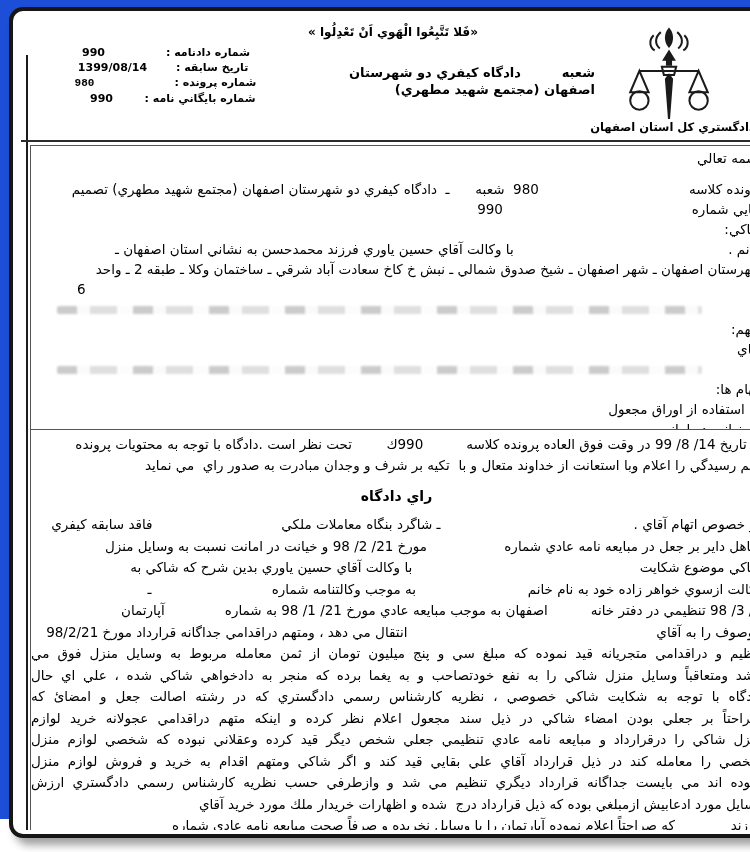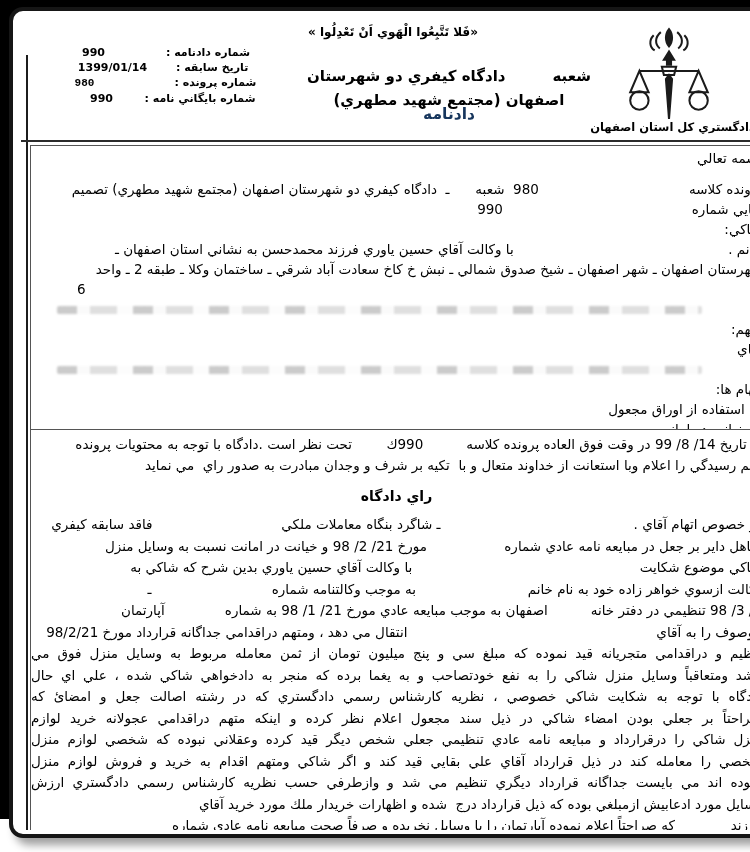--- a/index.html
+++ b/index.html
@@ -1,17 +1,17 @@
 <!DOCTYPE html>
 <html lang="fa" dir="rtl"><head>
 <meta charset="utf-8">
 <style>
   html,body{margin:0;padding:0;width:750px;height:852px;overflow:hidden;
     font-family:"DejaVu Sans",sans-serif;}
-  .page{position:relative;width:750px;height:819px;background:#000000;}
+  .page{position:relative;width:750px;height:819px;background:#1d4ed8;}
   .frame{position:absolute;top:7px;left:9px;width:756px;height:823px;background:#fff;
     border:4px solid #161616;border-radius:14px;
     box-shadow:6px 7px 9px rgba(0,0,0,.38);}
   .scan{position:absolute;top:8px;left:8px;right:4px;bottom:4px;overflow:hidden;
     direction:rtl;color:#000;}
   
   .leftline{position:absolute;top:36px;bottom:0;left:5px;border-left:2px solid #1c1c1c;}
   
   .hdr{position:absolute;top:0;left:0;right:0;height:121px;border-bottom:2px solid #2b2b2b;}
   .quote{position:absolute;top:6px;left:60px;right:60px;text-align:center;
@@ -21,22 +21,22 @@
     font-size:11.5px;font-weight:bold;white-space:nowrap;}
   .fields{position:absolute;top:26px;right:462px;width:255px;font-size:11px;
     font-weight:bold;line-height:15px;text-align:center;}
   .frow{white-space:nowrap;}
   .flabel{display:inline-block;min-width:122px;}
   .fval{display:inline-block;}
   .frow:nth-child(1) .fval{padding-right:42px;}
   .frow:nth-child(2) .fval{padding-right:4px;}
   .frow:nth-child(3) .fval{padding-right:60px;font-family:Liberation Mono, monospace;}
   .frow:nth-child(4) .fval{padding-right:26px;}
-  .court{position:absolute;top:45px;right:170px;width:292px;text-align:center;
-    font-weight:bold;font-size:15px;line-height:24px;white-space:pre-wrap;}
+  .court{position:absolute;top:45px;right:170px;width:292px;text-align:right;
+    font-weight:bold;font-size:13px;line-height:17px;white-space:pre-wrap;}
   .title{position:absolute;top:86px;right:170px;width:292px;text-align:center;
     font-weight:bold;font-size:15.5px;color:#17365d;}
   
   .sec{position:absolute;left:9px;right:0;border:1.5px solid #555;border-right:none;
     padding:2px 3px 0 0;font-size:13.5px;line-height:20px;overflow:hidden;}
   .sec1{top:126px;height:281px;}
   .sec2{top:408.5px;bottom:-6px;border-top:none;border-bottom:none;padding-top:6px;
     line-height:21.5px;}
   .ln{white-space:pre;text-align:right;}
   .gap-top{margin-top:11px;}
@@ -80,32 +80,31 @@
             </g>
           </svg>
         </div>
         <div class="org">دادگستري كل استان اصفهان</div>
 
         <div class="fields">
           <div class="frow">
             <span class="flabel">شماره دادنامه :</span><span class="fval">990</span>
           </div>
           <div class="frow">
-            <span class="flabel">تاريخ سابقه :</span><span class="fval">1399/01/14</span>
+            <span class="flabel">تاريخ سابقه :</span><span class="fval">1399/08/14</span>
           </div>
           <div class="frow">
             <span class="flabel">شماره پرونده :</span><span class="fval">980</span>
           </div>
           <div class="frow">
             <span class="flabel">شماره بايگاني نامه :</span><span class="fval">990</span>
           </div>
         </div>
 
         <div class="court">شعبه         دادگاه كيفري دو شهرستان اصفهان (مجتمع شهيد مطهري)</div>
-        <div class="title">دادنامه</div>
       </div>
 
       <div class="sec sec1">
         <div class="ln">بسمه تعالي</div>
         <div class="ln gap-top">پرونده كلاسه                                   980  شعبه      ـ  دادگاه كيفري دو شهرستان اصفهان (مجتمع شهيد مطهري) تصميم</div>
         <div class="ln">نهايي شماره                                            990</div>
         <div class="ln">شاكي:</div>
         <div class="ln">خانم .                                                  با وكالت آقاي حسين ياوري فرزند محمدحسن به نشاني استان اصفهان ـ</div>
         <div class="ln">شهرستان اصفهان ـ شهر اصفهان ـ شيخ صدوق شمالي ـ نبش خ كاخ سعادت آباد شرقي ـ ساختمان وكلا ـ طبقه 2 ـ واحد</div>
         <div class="ln num-line">6</div>

